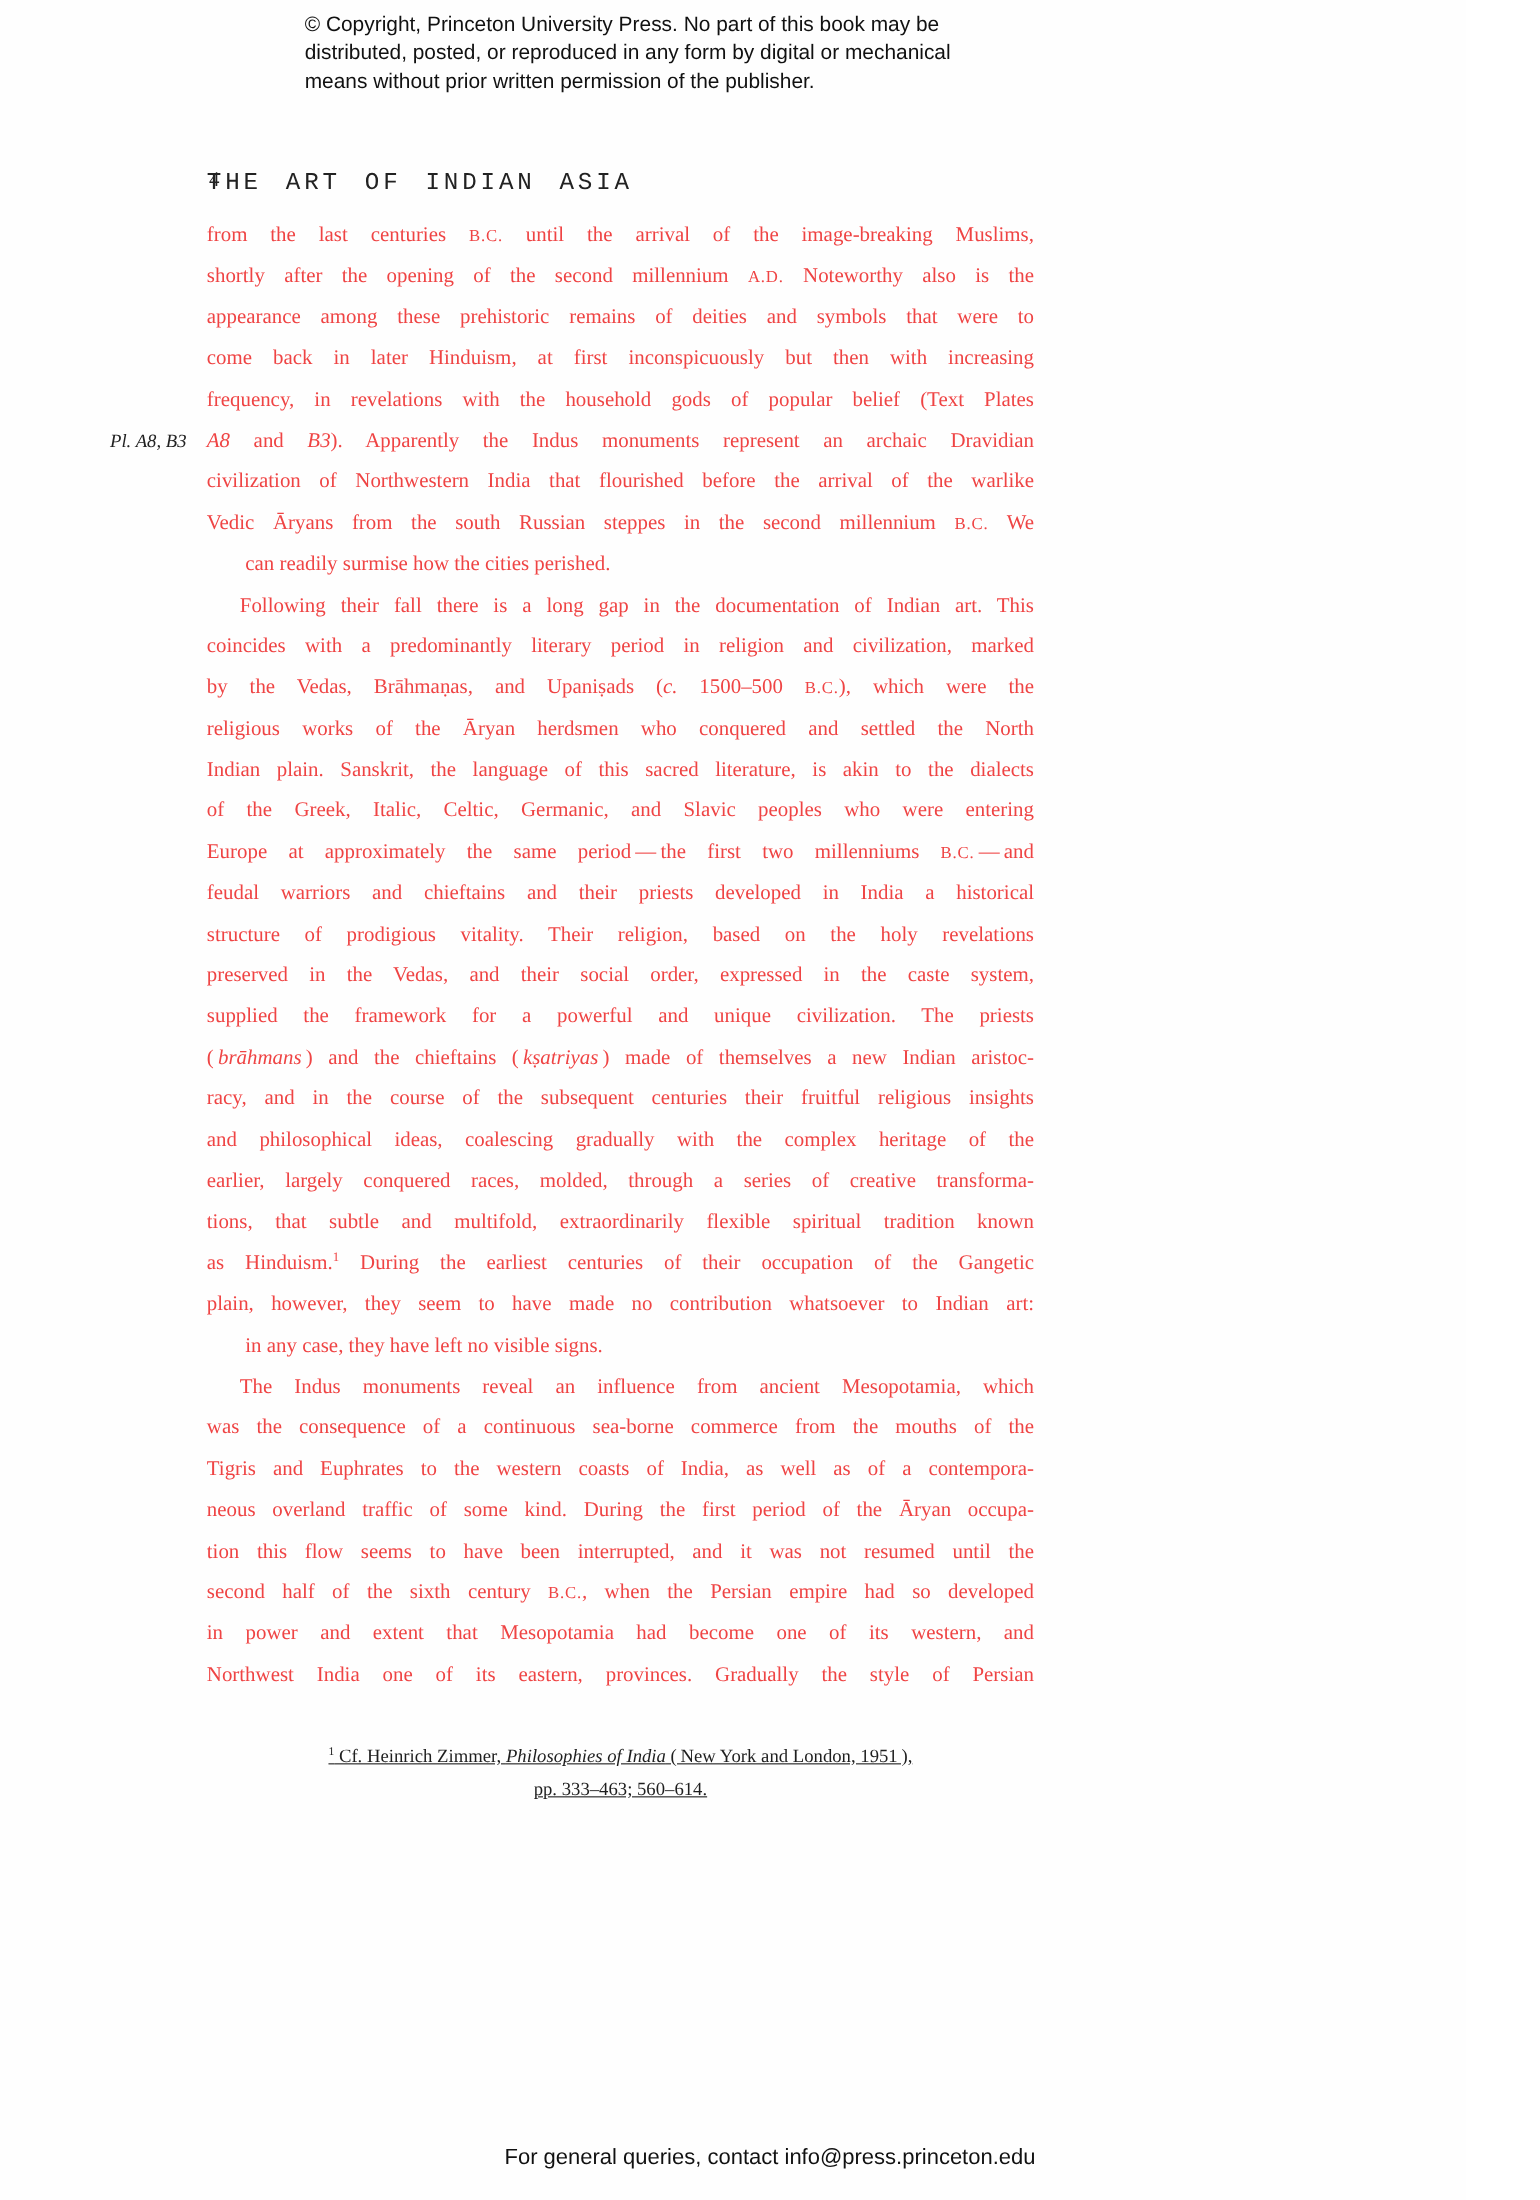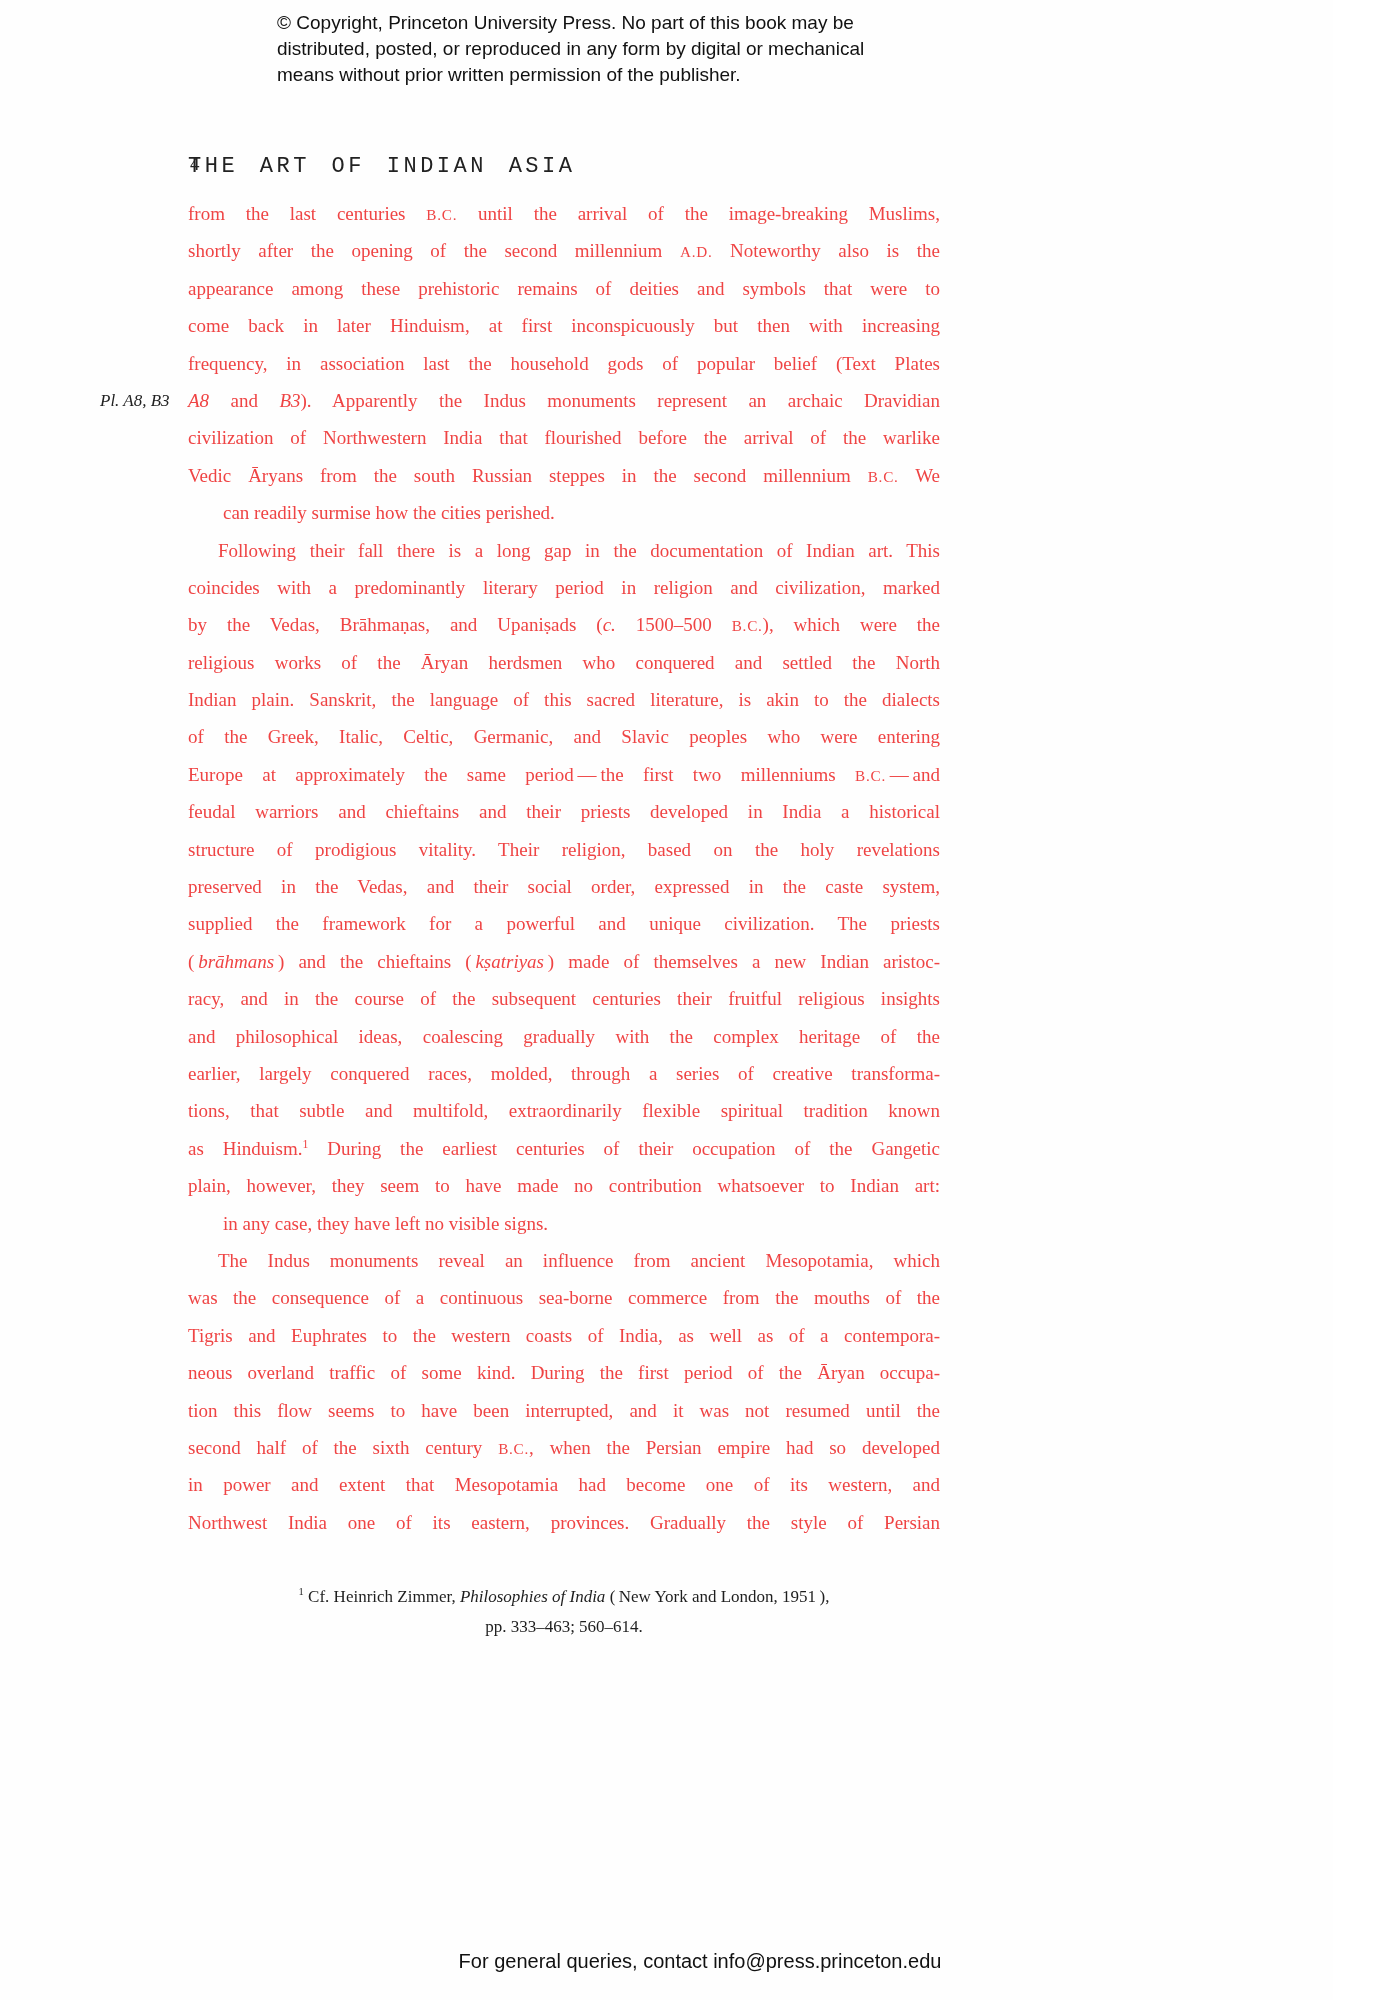--- a/index.html
+++ b/index.html
@@ -53,21 +53,21 @@
   .sc{font-size:0.8em;letter-spacing:0.05em;}
   .sup{vertical-align:super;font-size:0.62em;line-height:0;}
 
   
   .footnote{
     position:absolute;left:188px;top:1582px;width:752px;
     font-size:17px;color:#1e1e1e;
   }
   .footnote .line{
     height:auto;line-height:30px;
-    text-align:center;text-align-last:center;
+    text-align:center;text-align-last:center;text-decoration:underline;
   }
 
   
   .page-footer{
     position:absolute;left:0;top:1950px;width:1400px;
     text-align:center;
     font-family:"Liberation Sans","DejaVu Sans",sans-serif;
     font-size:20px;color:#111;
   }
 </style>
@@ -88,21 +88,21 @@
   </div>
 
   <div class="margin-note">Pl. A8, B3</div>
 
   <div class="body-block">
       <div class="paragraph">
         <div class="line"><span>from the last centuries </span><span class="sc">B.C.</span><span> until the arrival of the image-breaking Muslims,</span></div>
         <div class="line"><span>shortly after the opening of the second millennium </span><span class="sc">A.D.</span><span> Noteworthy also is the</span></div>
         <div class="line"><span>appearance among these prehistoric remains of deities and symbols that were to</span></div>
         <div class="line"><span>come back in later Hinduism, at first inconspicuously but then with increasing</span></div>
-        <div class="line"><span>frequency, in association last the household gods of popular belief (Text Plates</span></div>
+        <div class="line"><span>frequency, in revelations with the household gods of popular belief (Text Plates</span></div>
         <div class="line"><span class="i">A8</span><span> and </span><span class="i">B3</span><span>). Apparently the Indus monuments represent an archaic Dravidian</span></div>
         <div class="line"><span>civilization of Northwestern India that flourished before the arrival of the warlike</span></div>
         <div class="line"><span>Vedic Āryans from the south Russian steppes in the second millennium </span><span class="sc">B.C.</span><span> We</span></div>
         <div class="line final"><span>can readily surmise how the cities perished.</span></div>
       </div>
       <div class="paragraph">
         <div class="line indent"><span>Following their fall there is a long gap in the documentation of Indian art. This</span></div>
         <div class="line"><span>coincides with a predominantly literary period in religion and civilization, marked</span></div>
         <div class="line"><span>by the Vedas, Brāhmaṇas, and Upaniṣads (</span><span class="i">c.</span><span> 1500–500 </span><span class="sc">B.C.</span><span>), which were the</span></div>
         <div class="line"><span>religious works of the Āryan herdsmen who conquered and settled the North</span></div>

